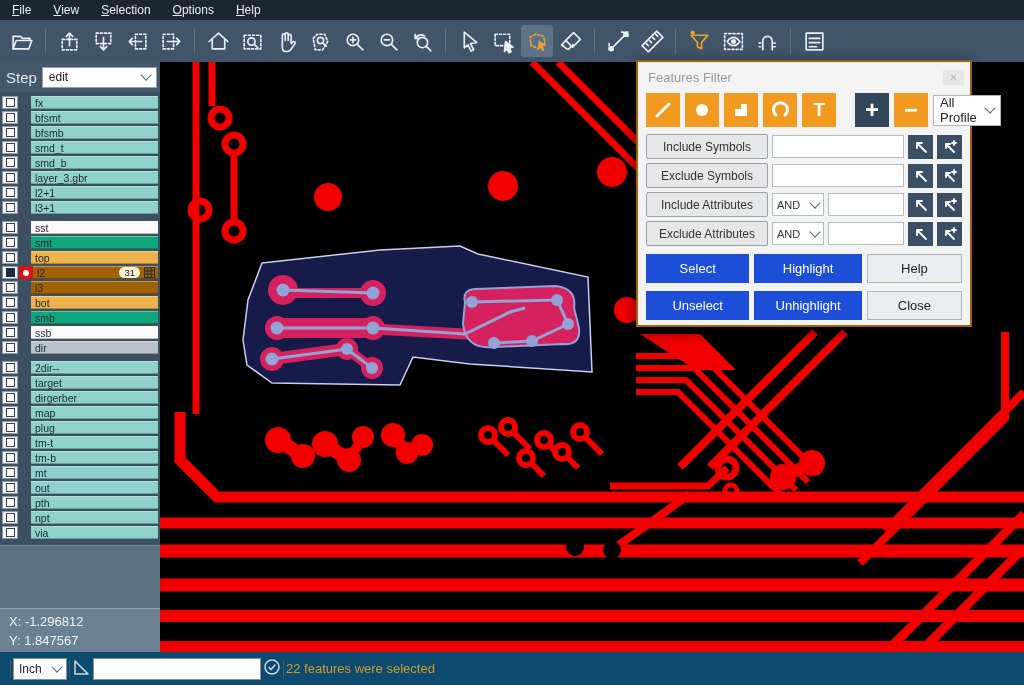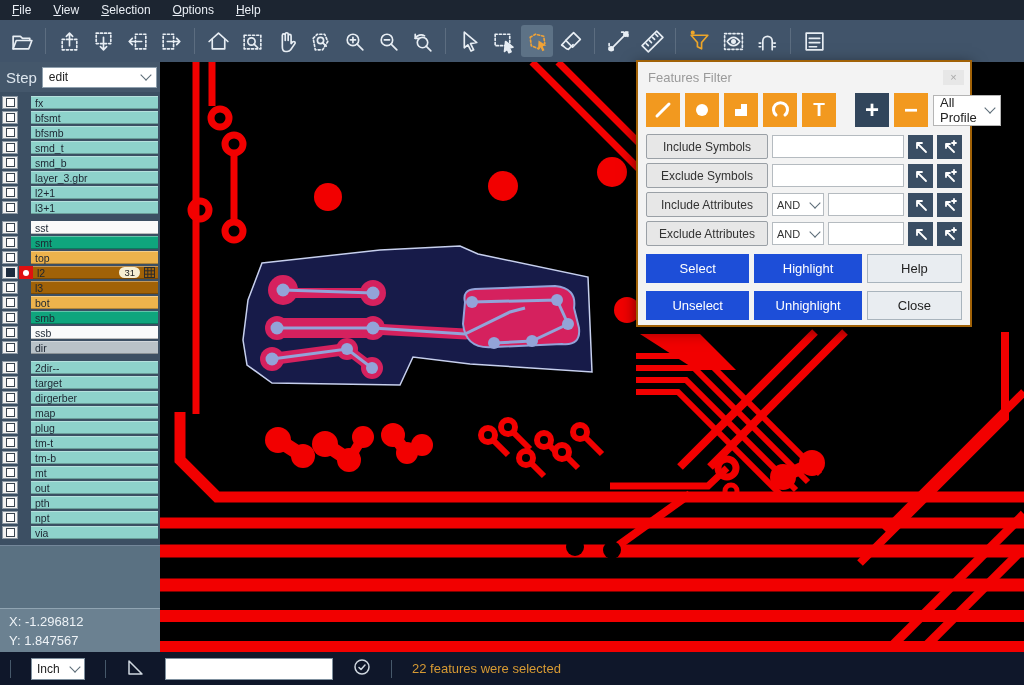--- a/index.html
+++ b/index.html
@@ -48,22 +48,22 @@
   .badge{background:#f6efd2;border-radius:7px;font-size:9.5px;padding:0 5px;height:11px;
          line-height:11px;color:#222;margin-left:auto;margin-right:4px;}
   .gridicon{margin-right:3px;display:flex;}
   .filler{flex:1;background:#5a7182;border-top:1px solid #74879a;}
   .xy{height:44px;background:#6b8191;border-top:1px solid #90a4b2;color:#eef3f7;font-size:13px;
       padding:3px 9px;line-height:19px;flex:none;box-sizing:border-box;}
   
   .canvas{position:absolute;left:160px;top:62px;right:0;bottom:33px;background:#000;z-index:1;}
   .canvas svg{display:block;}
   
-  .statusbar{position:absolute;left:0;bottom:0;width:100%;height:33px;background:#0f172a;
-             display:flex;align-items:center;font-size:13px;color:#cfd7df;gap:20px;
+  .statusbar{position:absolute;left:0;bottom:0;width:100%;height:33px;background:#0c4a6e;
+             display:flex;align-items:center;font-size:13px;color:#cfd7df;gap:2px;
              padding:0 10px;box-sizing:border-box;z-index:4;}
   .ssep{width:1px;height:18px;background:#46586a;flex:none;}
   .unitbox{width:54px;height:22px;background:#fff;border:1px solid #7f909e;display:flex;
            align-items:center;justify-content:space-between;padding:0 5px;font-size:12px;
            color:#222;box-sizing:border-box;flex:none;}
   .cornericon svg,.checkicon svg{stroke:#cfd7df;fill:none;stroke-width:1.5;
            stroke-linecap:round;stroke-linejoin:round;}
   .cmdinput{width:168px;height:22px;background:#fff;border:1px solid #7f909e;
             box-sizing:border-box;font-size:12px;padding:0 4px;flex:none;}
   .msg{color:#d79a33;}

